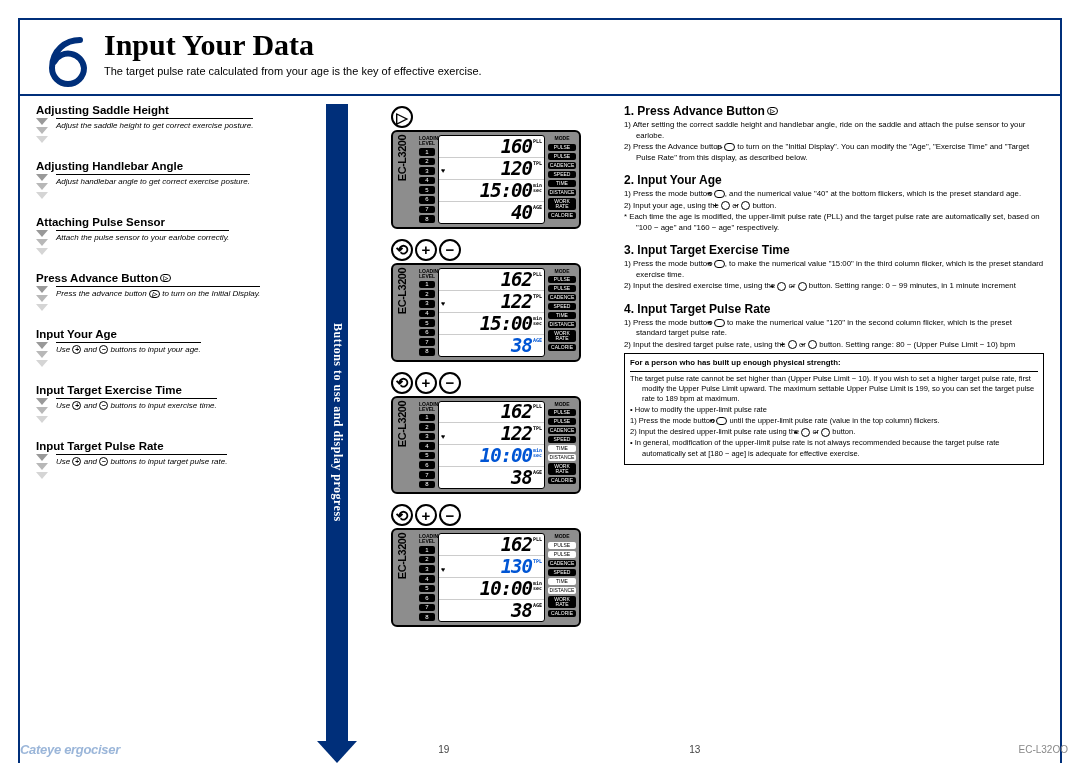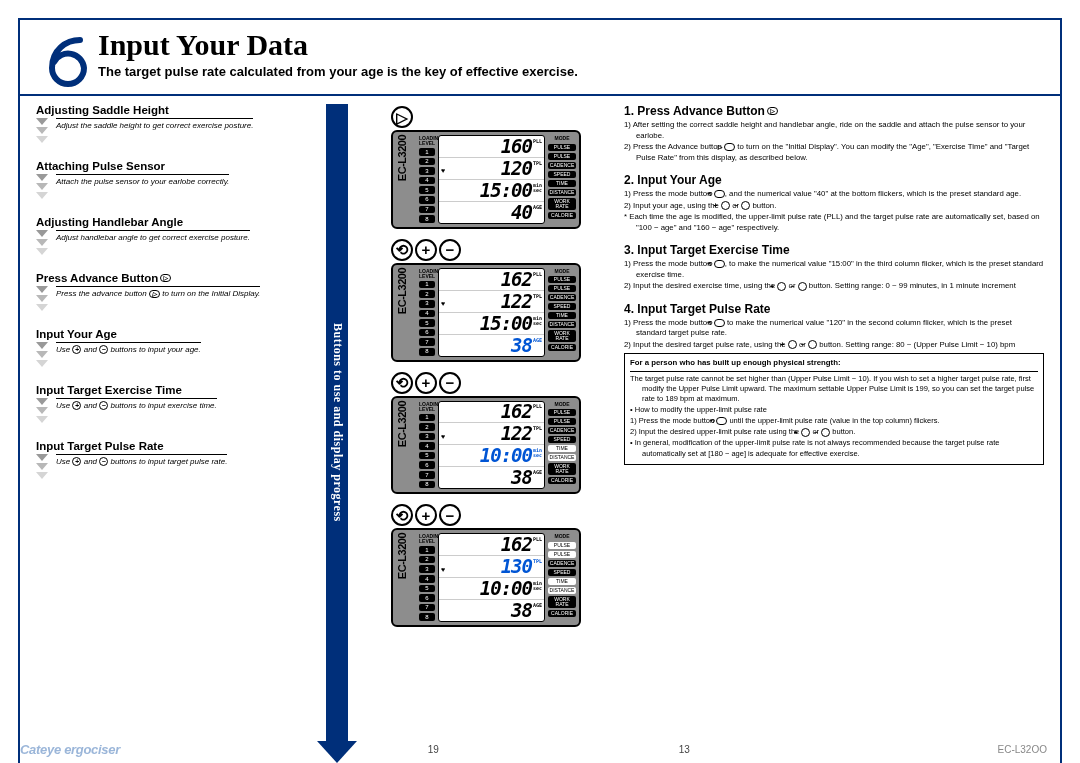--- a/index.html
+++ b/index.html
@@ -1,22 +1,22 @@
 <!DOCTYPE html>
 <html><head>
 <meta charset="utf-8">
 <style>
   * { box-sizing: border-box; margin: 0; padding: 0; }
   body { font-family: Arial, Helvetica, sans-serif; width: 1080px; height: 763px; background: #fff; color: #000; position: relative; }
   .page { position: absolute; inset: 18px 18px 0 18px; border: 2px solid #002f7a; border-bottom: none; padding: 8px 16px 0 16px; display: flex; flex-direction: column; }
-  .hdr { display: flex; align-items: flex-start; }
+  .hdr { display: flex; align-items: flex-start; gap: 6px; }
   .six { width: 62px; height: 62px; position: relative; }
   .six svg { width: 62px; height: 62px; }
   .hdr-text h1 { font-family: "Times New Roman", serif; font-size: 30px; font-weight: bold; margin-bottom: 2px; }
-  .hdr-text p { font-size: 13px; font-weight: bold; line-height: 1.3; }
+  .hdr-text p { font-size: 11px; font-weight: normal; line-height: 1.3; }
   .hrule { border-top: 2px solid #002f7a; margin: 4px 0 8px -16px; width: calc(100% + 32px); }
 
   .cols { display: flex; flex: 1; gap: 8px; position: relative; }
   .colL { width: 270px; padding-right: 12px; }
   .colM { width: 290px; position: relative; display: flex; gap: 8px; }
   .colR { flex: 1; padding-left: 12px; }
 
   .step { margin-bottom: 10px; }
   .step-h { font-size: 11.5px; font-weight: bold; margin-bottom: 2px; display: flex; align-items: center; gap: 2px; }
   .step-body { display: flex; gap: 6px; }
@@ -51,21 +51,21 @@
   .colR .rstep { margin-bottom: 10px; }
   .colR .rh { font-size: 12px; font-weight: bold; margin-bottom: 2px; display:flex; align-items:center; gap:2px; }
   .colR .rbody { font-size: 7.8px; line-height: 1.35; }
   .colR .rbody p, .colR .rbody li { margin-bottom: 1px; }
   .colR .rbody .ind { padding-left: 12px; text-indent: -12px; margin-bottom: 1px;}
   .notebox { border: 1px solid #000; padding: 4px 5px; font-size: 7.5px; margin-top: 3px; }
   .notebox .nbt { border-bottom: 0.5px solid #000; font-weight: bold; padding-bottom: 2px; margin-bottom: 2px; font-size:7.8px;}
   .ic-inline { display:inline-flex; width:11px; height:8px; border:1.2px solid #000; border-radius:5px; vertical-align:middle; align-items:center; justify-content:center; font-size:6px; line-height:1; font-weight:bold; }
   .ic-round { display:inline-flex; width:9px; height:9px; border:1.2px solid #000; border-radius:50%; vertical-align:middle; align-items:center; justify-content:center; font-size:7px; line-height:1; font-weight:bold; }
 
-  .footer { position:absolute; bottom:6px; left:20px; right:33px; display:flex; align-items:center; justify-content:space-between; font-size:10px; }
+  .footer { position:absolute; bottom:6px; left:20px; right:12px; display:flex; align-items:center; justify-content:space-between; font-size:10px; }
   .footer .brandf { font-style:italic; font-weight:bold; color:#9bb6d9; font-size:13px; letter-spacing:-0.3px; }
   .footer .pg { display:flex; gap:240px; color:#444; }
   .footer .model { color:#888; font-size:10px; }
 </style>
 </head>
 <body>
 
 <div class="page">
   <div class="hdr">
     <div class="six">
@@ -89,39 +89,39 @@
   <div class="step-body">
             <div class="chev"><svg viewBox="0 0 12 28">
                 <polygon points="0,0 12,0 6,7" fill="#999"></polygon>
                 <polygon points="0,9 12,9 6,16" fill="#b8b8b8"></polygon>
                 <polygon points="0,18 12,18 6,25" fill="#d5d5d5"></polygon>
               </svg></div>
   <p>Adjust the saddle height to get correct exercise posture.</p>
           </div>
         </div>
         <div class="step">
+          <div class="step-h">Adjusting Handlebar Angle</div>
+  <div class="step-body">
+            <div class="chev"><svg viewBox="0 0 12 28">
+                <polygon points="0,0 12,0 6,7" fill="#999"></polygon>
+                <polygon points="0,9 12,9 6,16" fill="#b8b8b8"></polygon>
+                <polygon points="0,18 12,18 6,25" fill="#d5d5d5"></polygon>
+              </svg></div>
+  <p>Adjust handlebar angle to get correct exercise posture.</p>
+          </div>
+        </div>
+        <div class="step">
           <div class="step-h">Attaching Pulse Sensor</div>
   <div class="step-body">
             <div class="chev"><svg viewBox="0 0 12 28">
                 <polygon points="0,0 12,0 6,7" fill="#999"></polygon>
                 <polygon points="0,9 12,9 6,16" fill="#b8b8b8"></polygon>
                 <polygon points="0,18 12,18 6,25" fill="#d5d5d5"></polygon>
               </svg></div>
   <p>Attach the pulse sensor to your earlobe correctly.</p>
-          </div>
-        </div>
-        <div class="step">
-          <div class="step-h">Adjusting Handlebar Angle</div>
-  <div class="step-body">
-            <div class="chev"><svg viewBox="0 0 12 28">
-                <polygon points="0,0 12,0 6,7" fill="#999"></polygon>
-                <polygon points="0,9 12,9 6,16" fill="#b8b8b8"></polygon>
-                <polygon points="0,18 12,18 6,25" fill="#d5d5d5"></polygon>
-              </svg></div>
-  <p>Adjust handlebar angle to get correct exercise posture.</p>
           </div>
         </div>
         <div class="step">
           <div class="step-h">Press Advance Button<span class="ic-inline">▷</span></div>
   <div class="step-body">
             <div class="chev"><svg viewBox="0 0 12 28">
                 <polygon points="0,0 12,0 6,7" fill="#999"></polygon>
                 <polygon points="0,9 12,9 6,16" fill="#b8b8b8"></polygon>
                 <polygon points="0,18 12,18 6,25" fill="#d5d5d5"></polygon>
               </svg></div>

